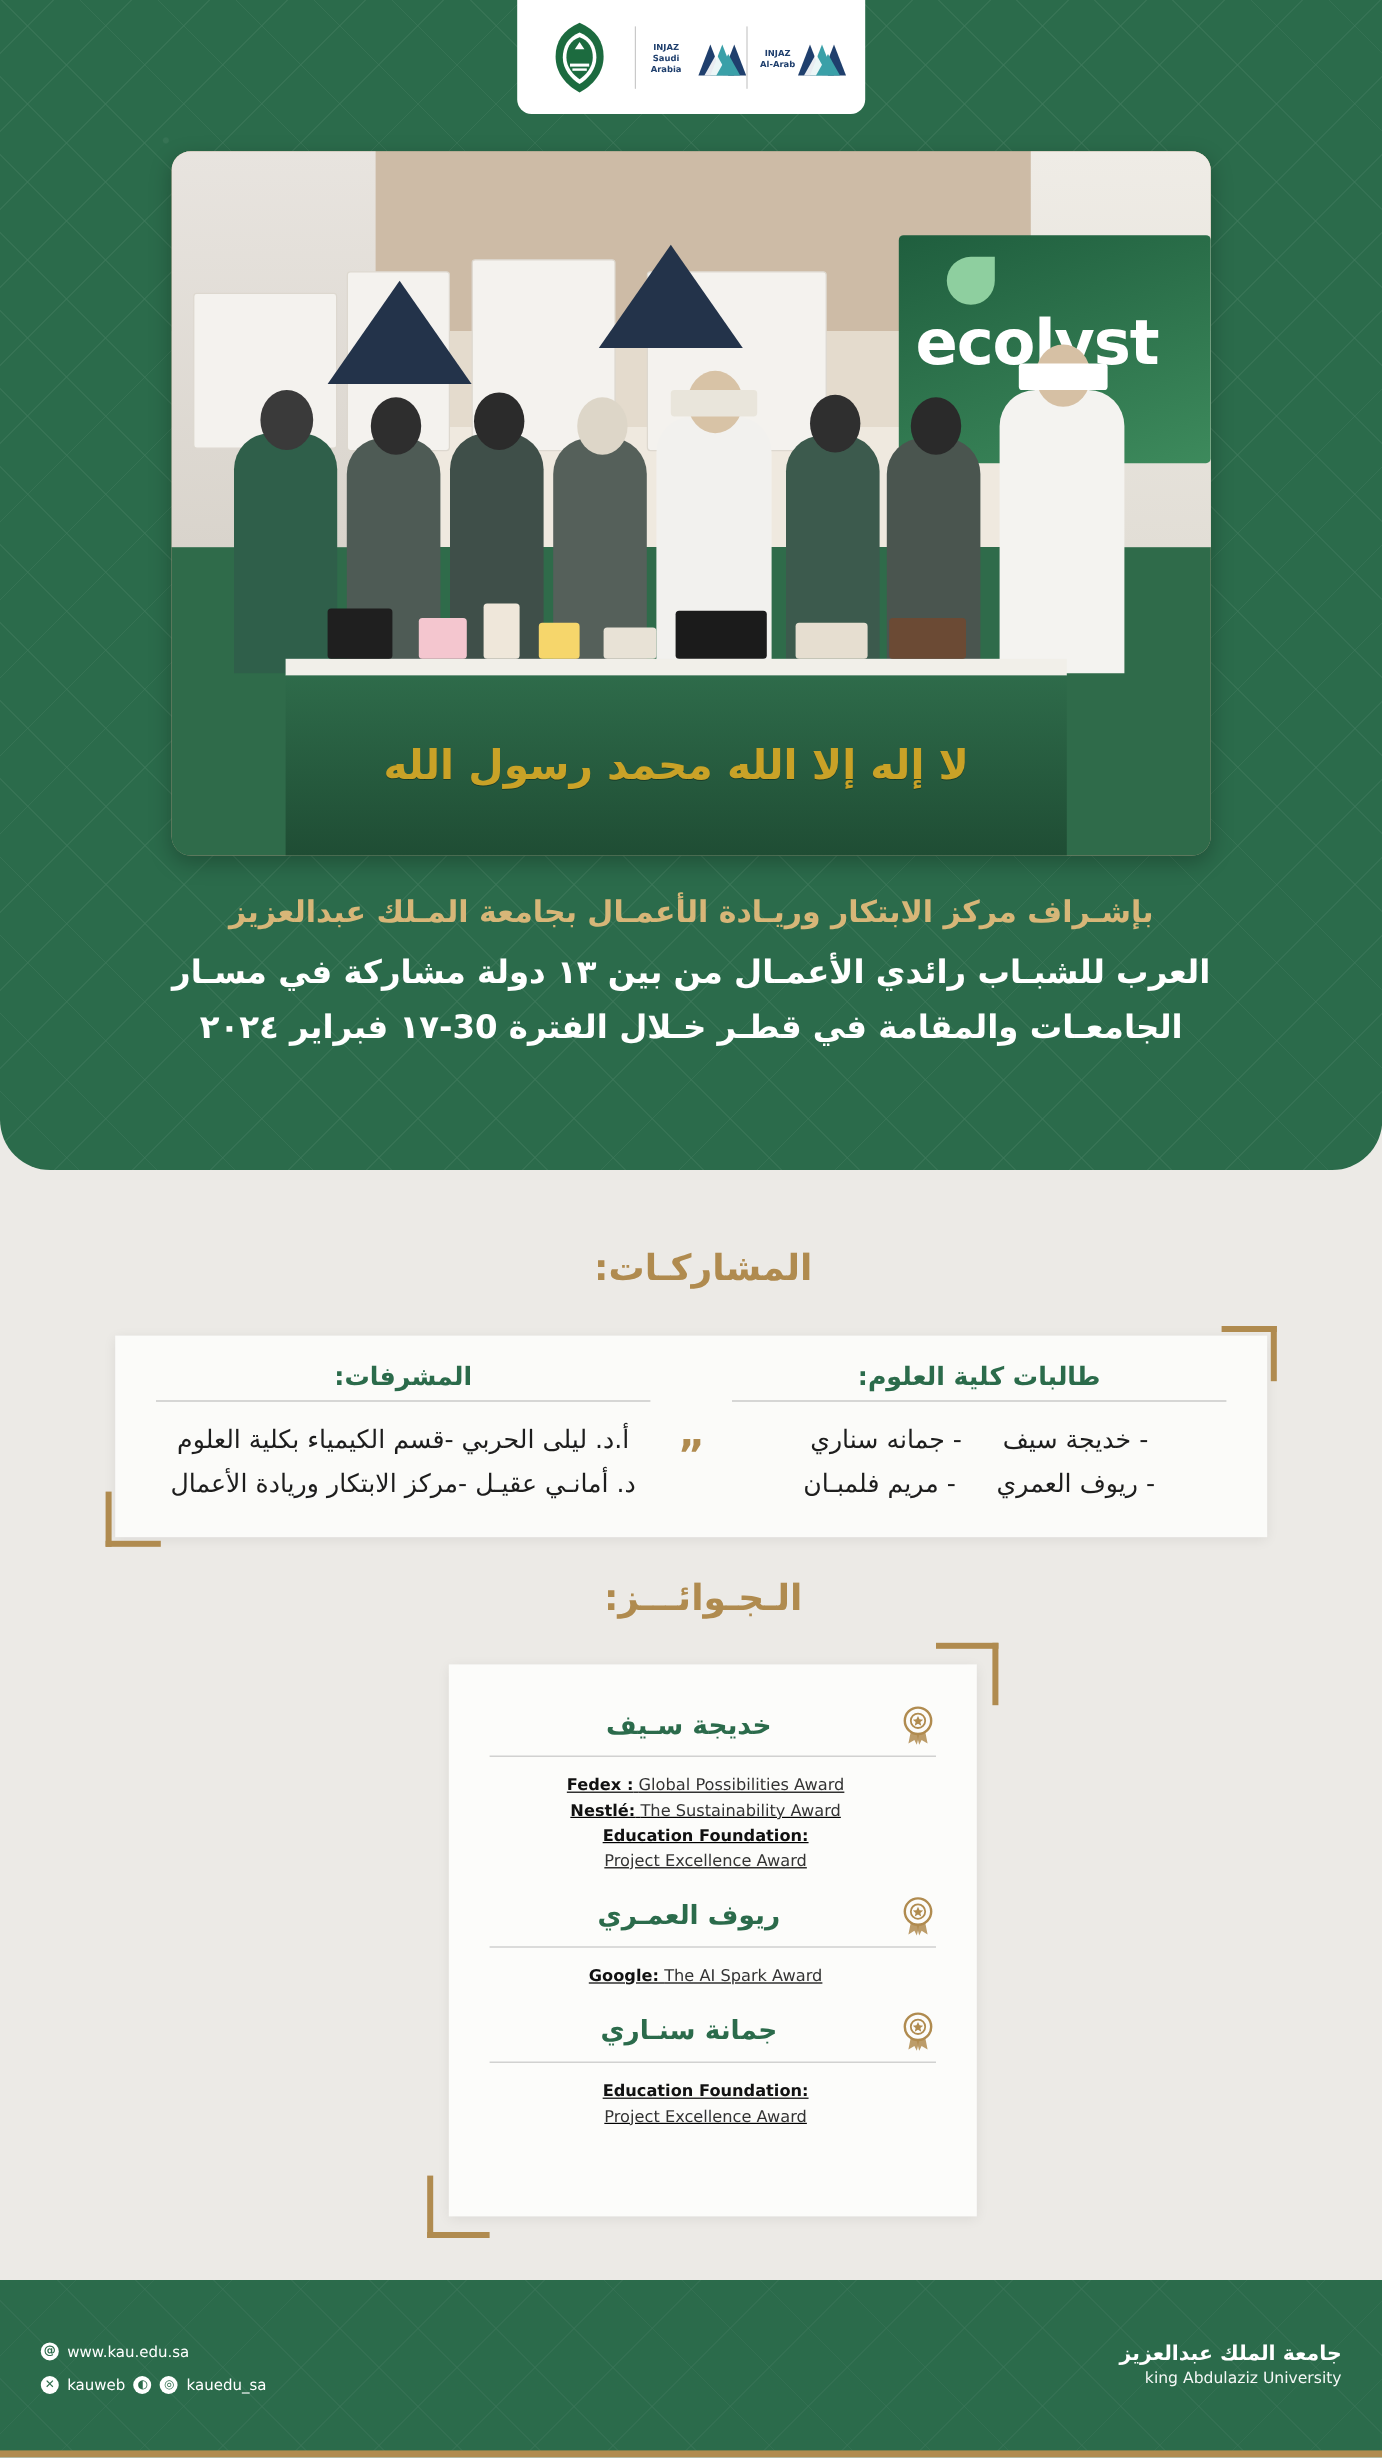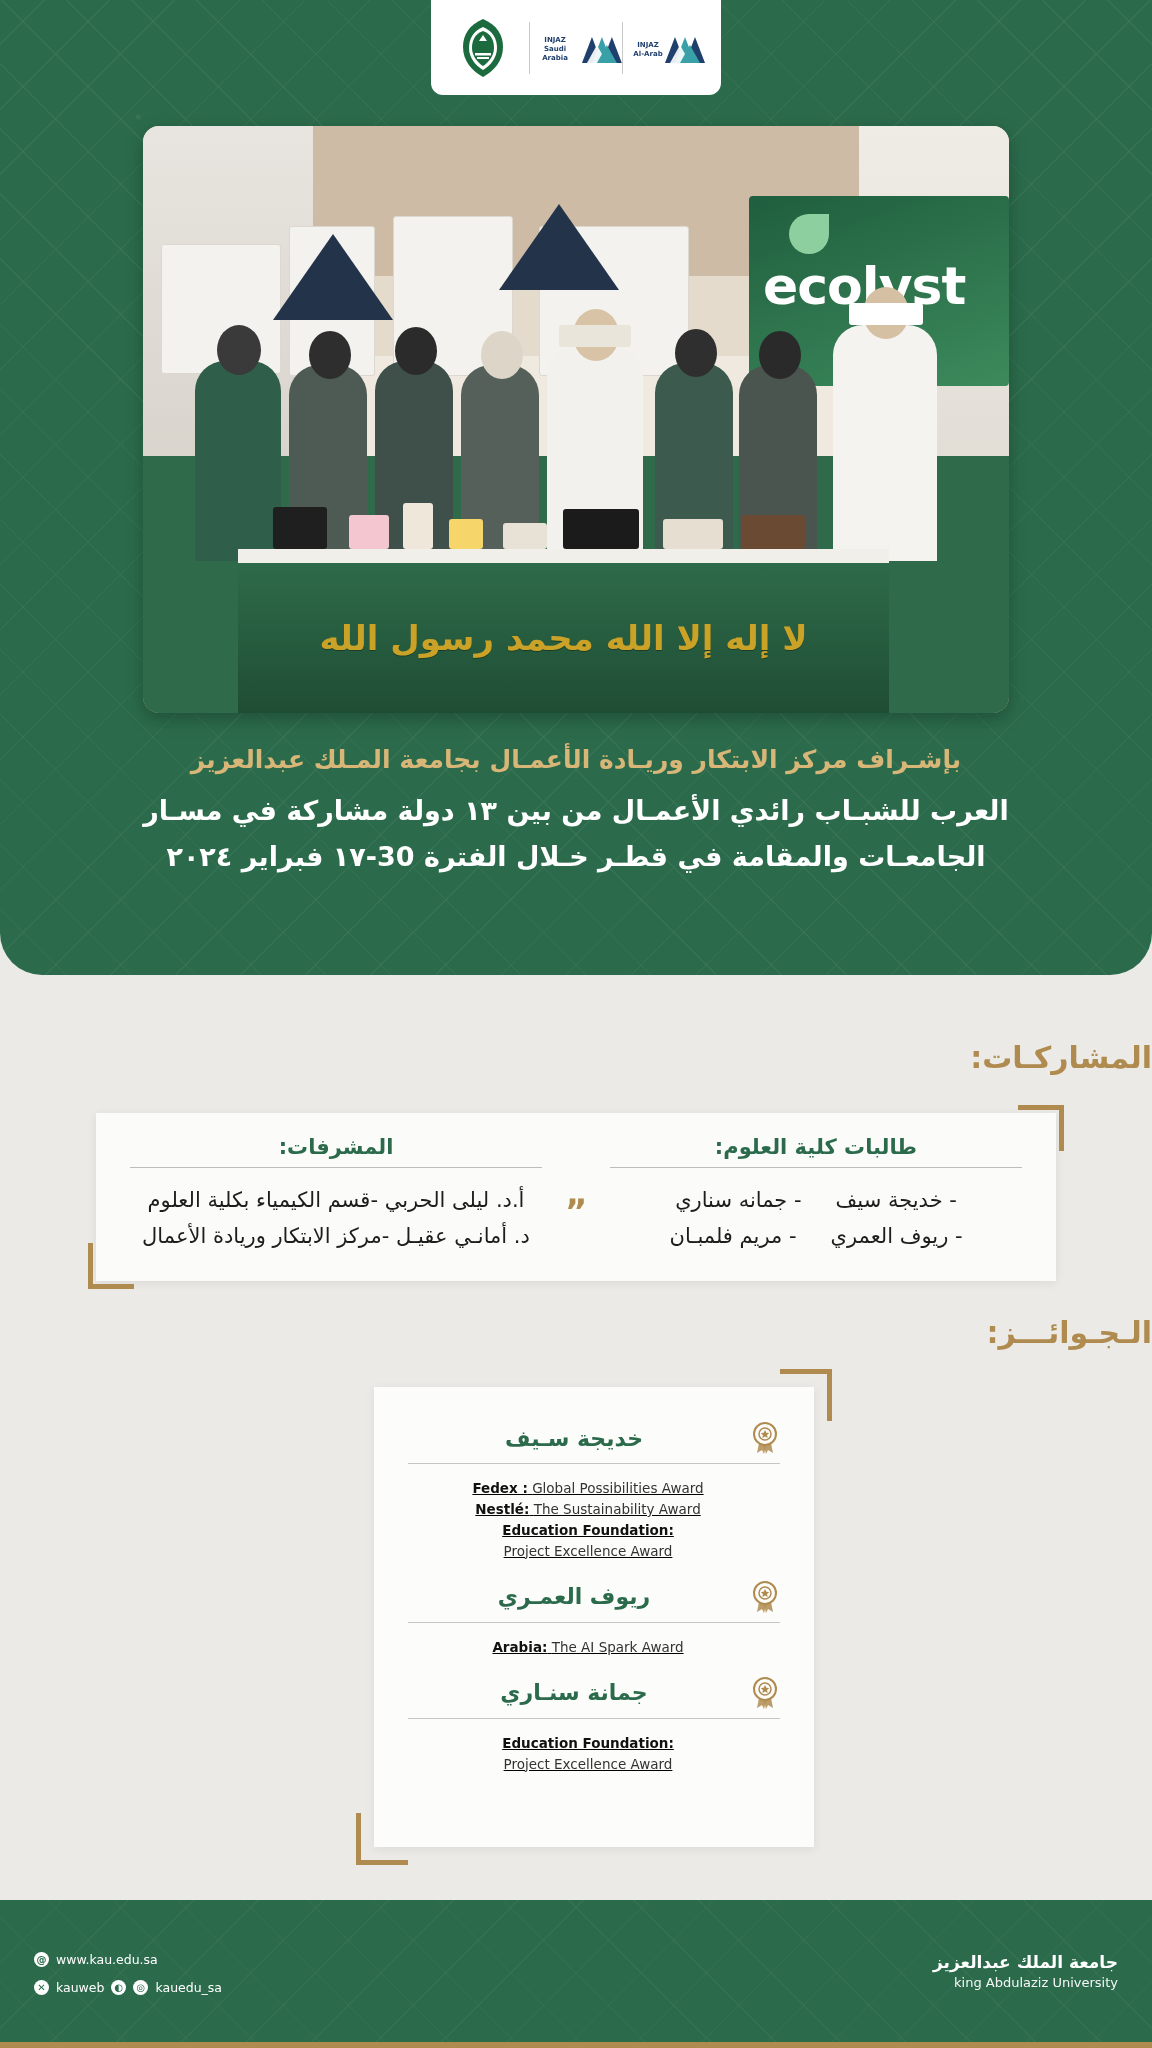--- a/index.html
+++ b/index.html
@@ -125,21 +125,21 @@
     color: #ffffff;
     font-size: 27px;
     font-weight: bold;
     line-height: 1.72;
   }
 
   
   .sec-title {
     position: absolute;
     width: 1132px;
-    text-align: right;
+    text-align: center;
     color: #b08b4f;
     font-size: 30px;
     font-weight: bold;
     letter-spacing: 1px;
   }
   #t-part { top: 1040px; }
   #t-awards { top: 1315px; }
 
   
   .part-card {
@@ -416,21 +416,21 @@
           <circle cx="15" cy="13" r="6" fill="none" stroke="#b08b4f" stroke-width="1.5"></circle>
           <path d="M15 9 l1.3 2.8 3 .3 -2.3 2 .7 3 -2.7-1.6 -2.7 1.6 .7-3 -2.3-2 3-.3z" fill="#b08b4f"></path>
           <path d="M9 22 l-2 10 5-3 2 4 2-8z" fill="#b08b4f" opacity=".85"></path>
           <path d="M21 22 l2 10 -5-3 -2 4 -2-8z" fill="#b08b4f" opacity=".85"></path>
         </svg>
         <div class="aw-name">ريوف العمـري</div>
       </div>
       <div class="aw-rule"></div>
       <div class="aw-list">
         <div class="aw-item">
-          <b>Arabia:</b>
+          <b>Google:</b>
           <span>The AI Spark Award</span>
         </div>
       </div>
     </div>
 
     <div class="aw-block">
       <div class="aw-head">
         <svg class="rosette" width="30" height="34" viewBox="0 0 30 34">
           <circle cx="15" cy="13" r="11" fill="none" stroke="#b08b4f" stroke-width="2"></circle>
           <circle cx="15" cy="13" r="6" fill="none" stroke="#b08b4f" stroke-width="1.5"></circle>

